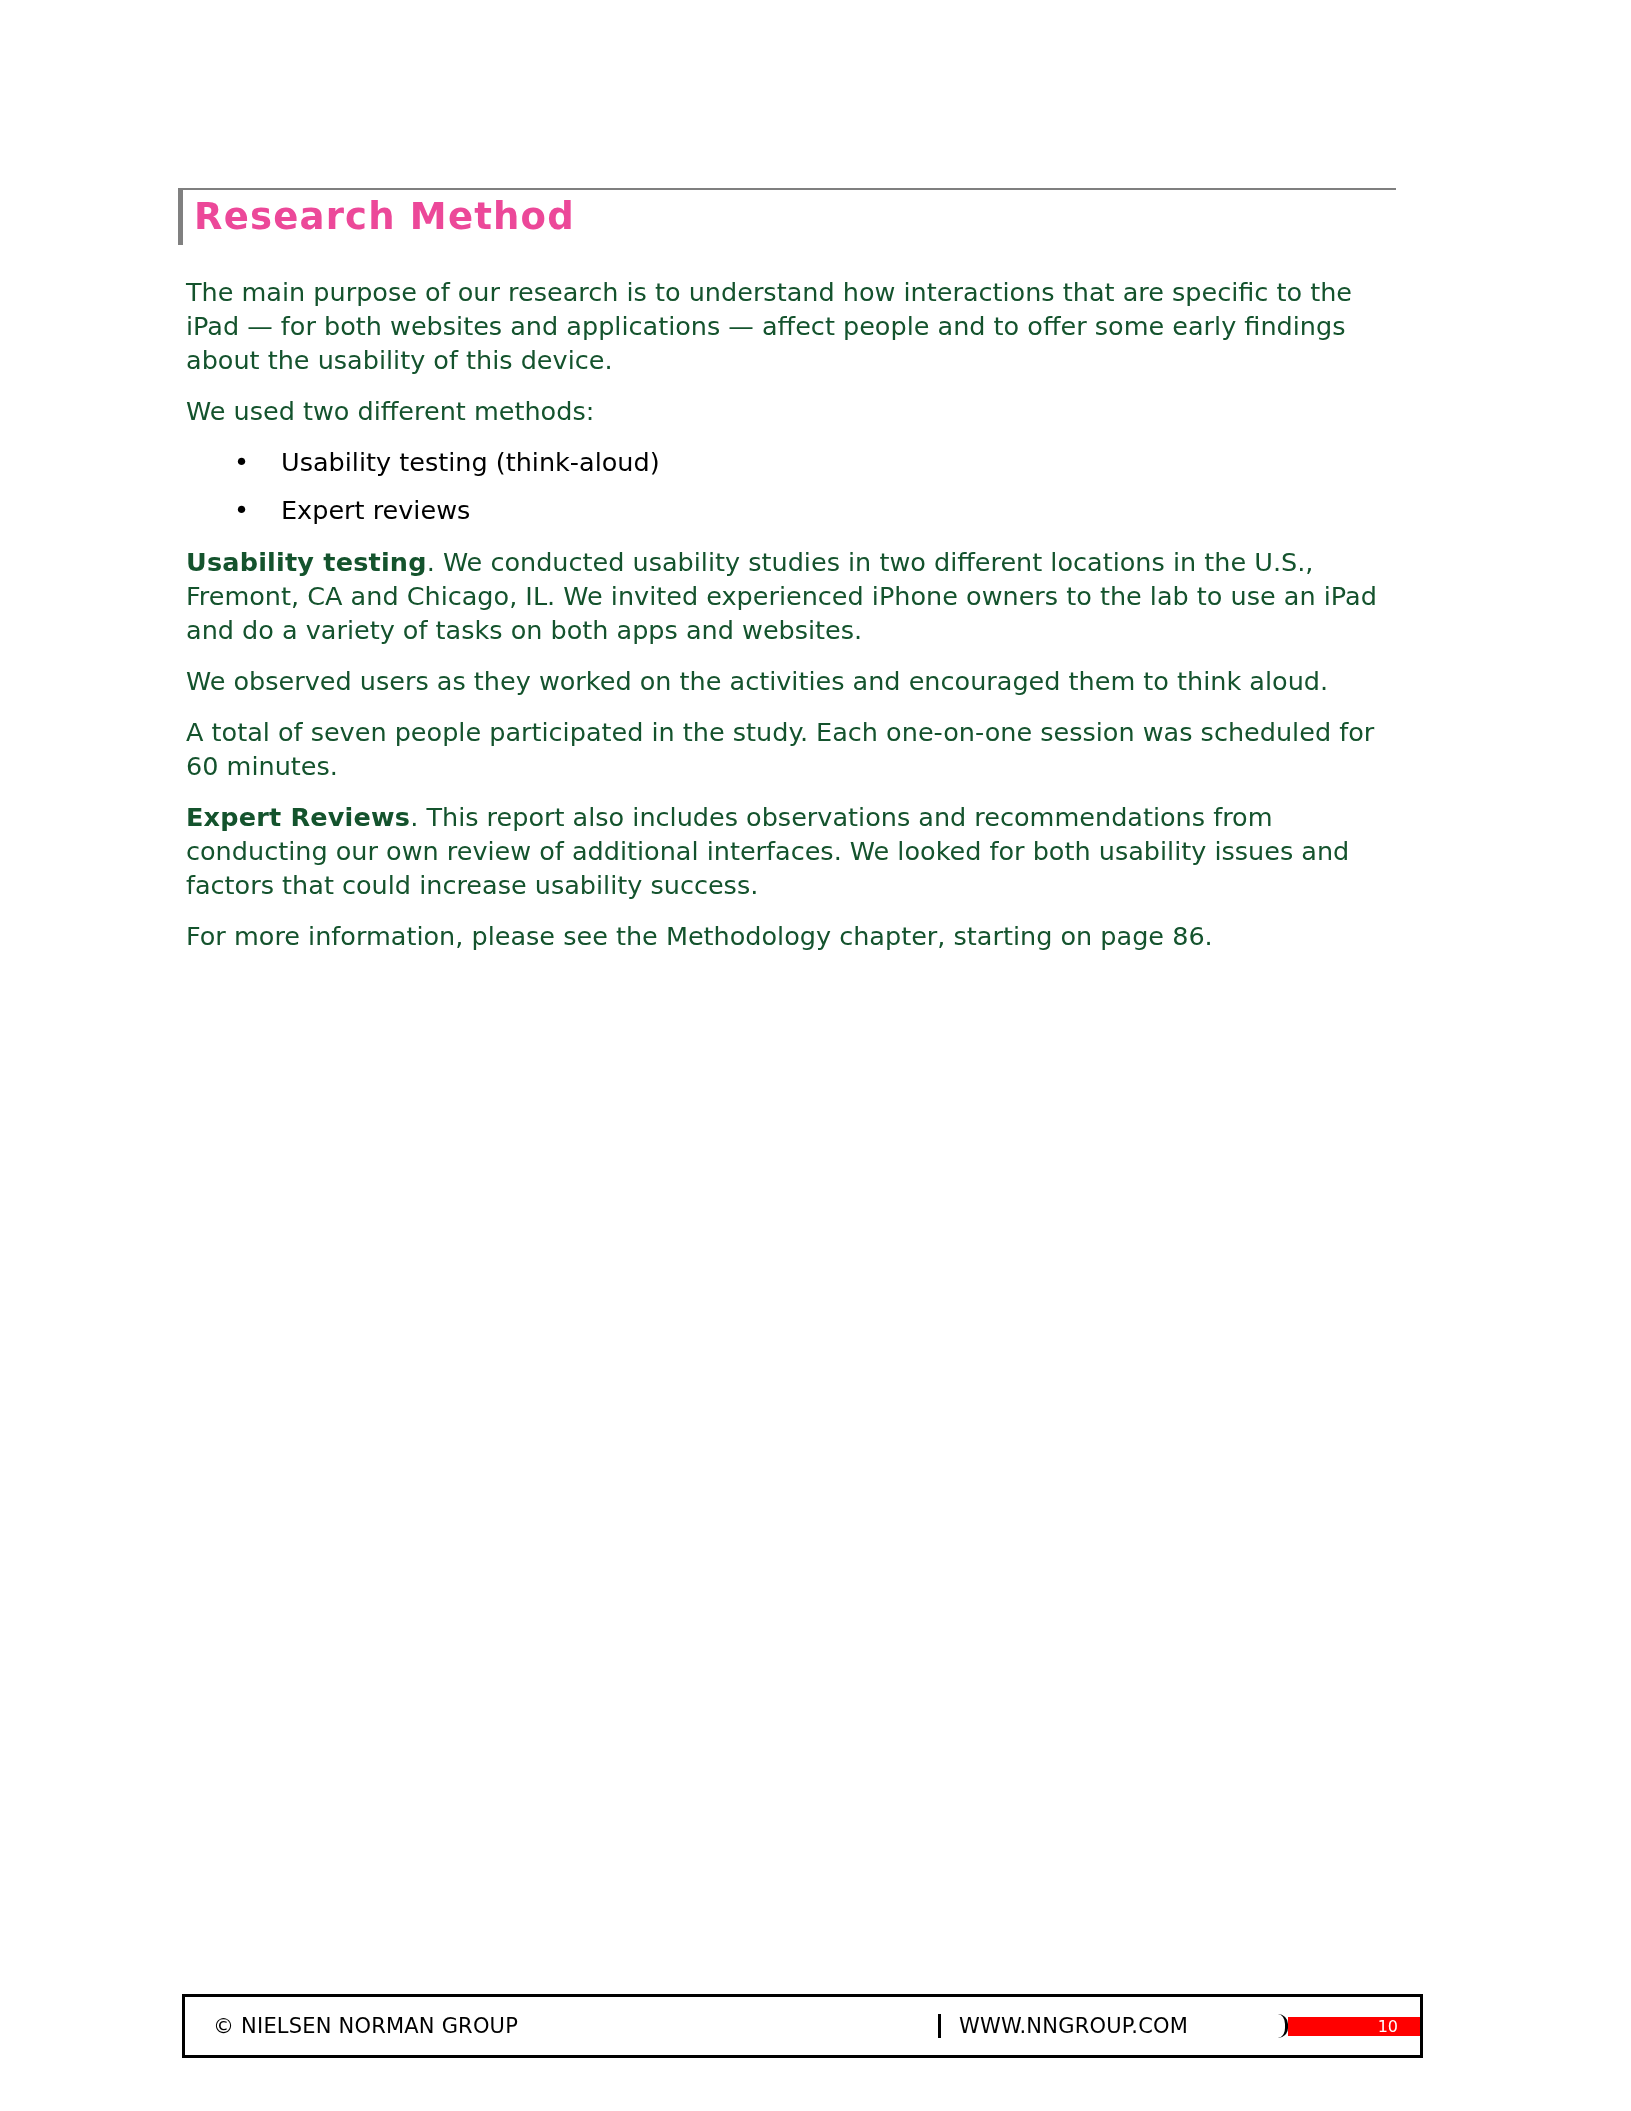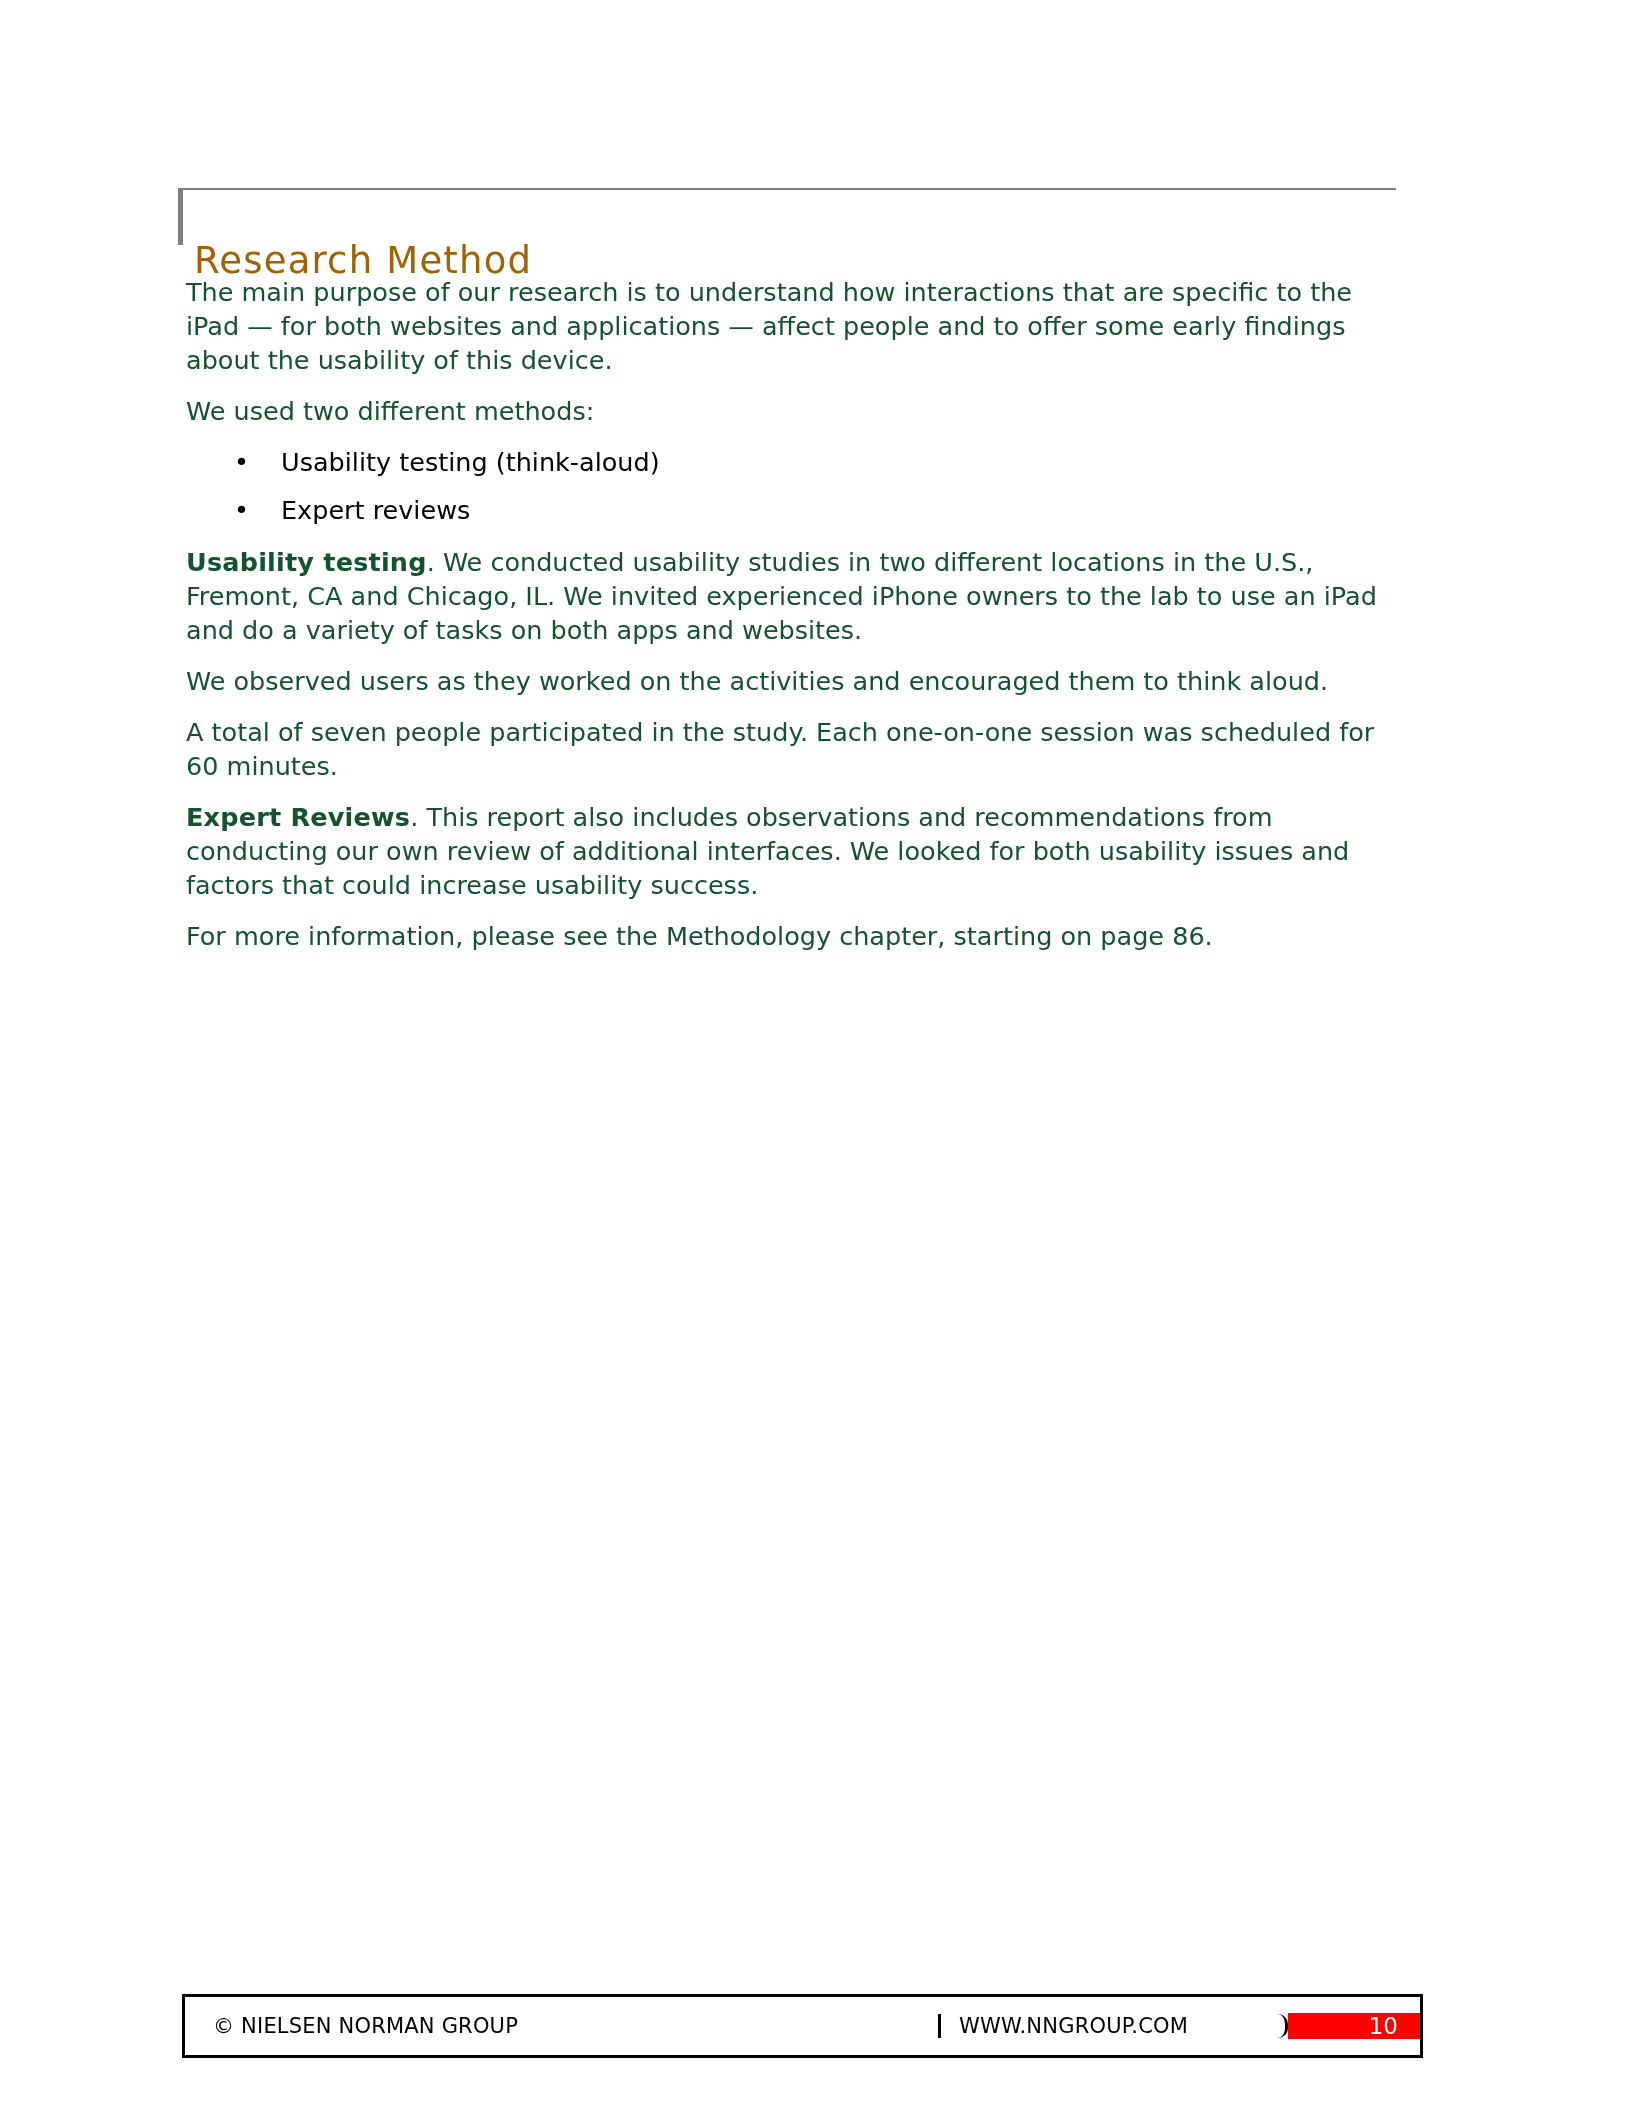--- a/index.html
+++ b/index.html
@@ -38,26 +38,25 @@
     top: 2px;
     width: 5px;
     height: 55px;
     background: #808080;
   }
   .heading-text {
     position: absolute;
     left: 16px;
     top: 5px;
     font-size: 37px;
-    font-weight: 400;
+    font-weight: 700;
     letter-spacing: 1.2px;
     line-height: 48px;
-    color: #a16207;
+    color: #ec4899;
     white-space: nowrap;
-    margin-top: 44px;
   }
 
   
   .content {
     position: absolute;
     left: 186px;
     top: 275px;
     width: 1215px;
   }
   .para {
@@ -128,21 +127,21 @@
     font-size: 21px;
     letter-spacing: 0.2px;
     border-right: 3px solid #000000;
     color: #000000;
     border-radius: 10px;
   }
   .footer-pagenum {
     flex: 1;
     background: #FF0000;
     color: #ffffff;
-    font-size: 23px;
+    font-size: 16px;
     justify-content: flex-end;
     padding-right: 22px;
   }
 </style>
 </head>
 <body>
 
 <div class="page">
 
   <div class="heading-block">

